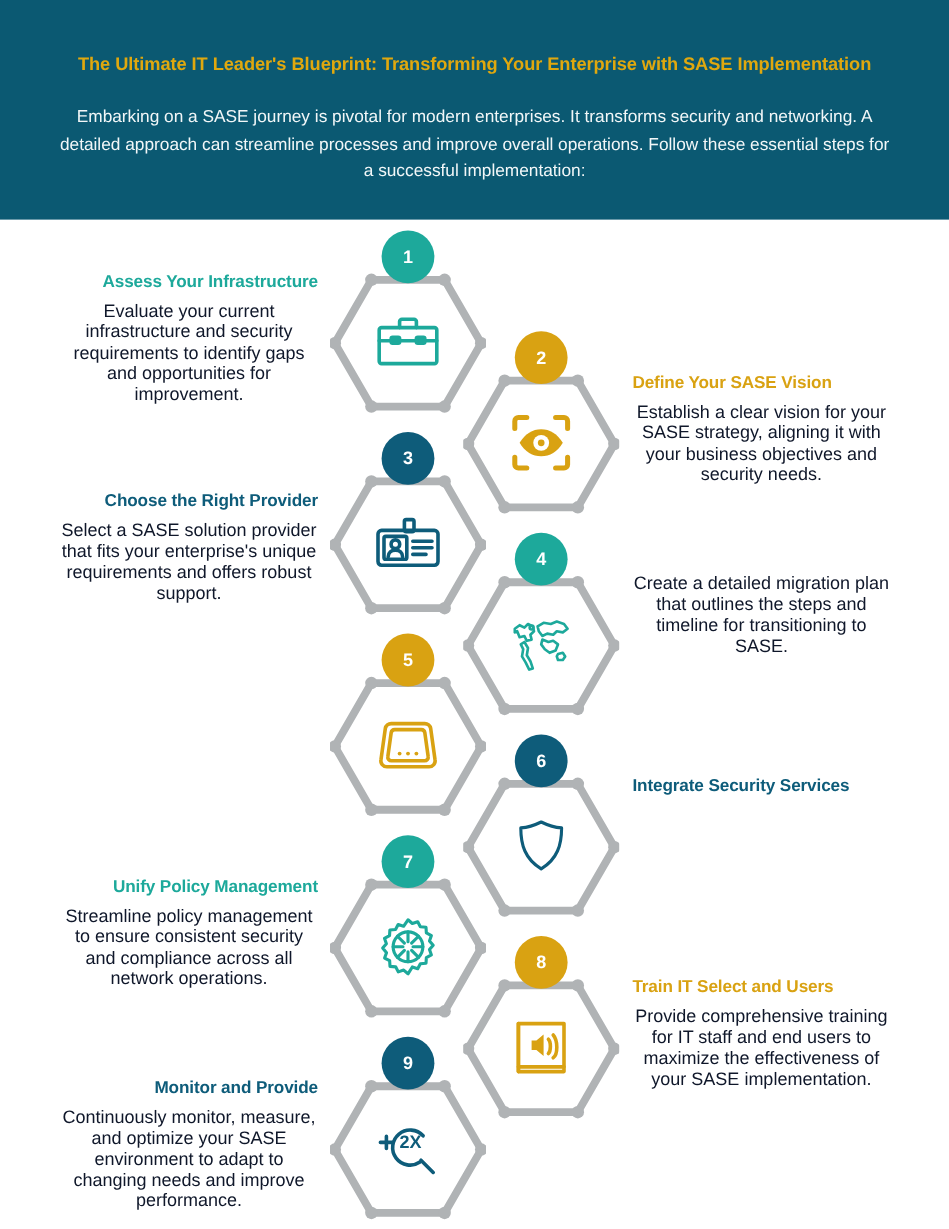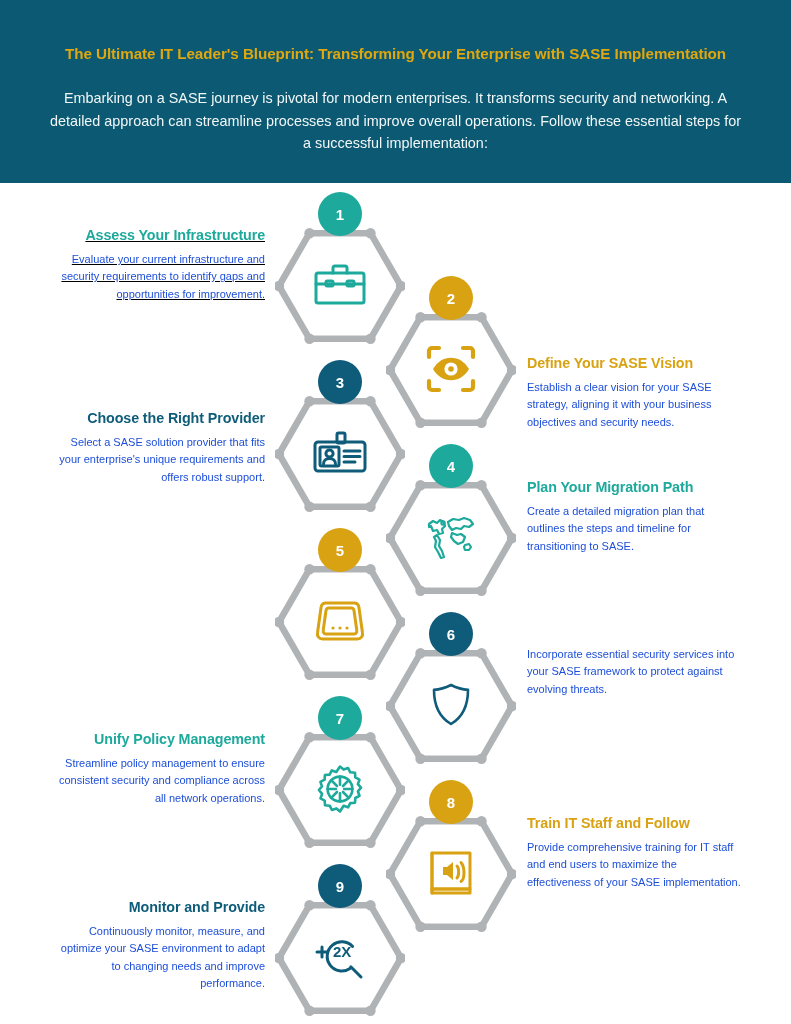--- a/index.html
+++ b/index.html
@@ -124,24 +124,25 @@
   }
   .txt h3 {
     margin: 0 0 7px 0;
     font-size: 14.3px;
     font-weight: bold;
     line-height: 18px;
     letter-spacing: -0.1px;
   }
   .txt p {
     margin: 0;
-    font-size: 11px;
+    font-size: 15px;
     line-height: 17.3px;
-    color: #1d4ed8;
+    color: #0f172a;
     font-weight: normal;
+    text-align: center;
   }
 </style>
 </head>
 <body>
 
 <div id="header">
   <div id="header-title">The Ultimate IT Leader's Blueprint: Transforming Your Enterprise with SASE Implementation</div>
   <div id="header-subtitle">Embarking on a SASE journey is pivotal for modern enterprises. It transforms security and networking. A detailed approach can streamline processes and improve overall operations. Follow these essential steps for a successful implementation:</div>
 </div>
 
@@ -161,21 +162,21 @@
     <svg viewBox="0 0 64 64" fill="none" stroke="currentColor" stroke-width="3" stroke-linecap="round" stroke-linejoin="round">
       <rect x="8" y="20" width="48" height="30" rx="2"></rect>
       <path d="M25 20v-5a2 2 0 0 1 2-2h10a2 2 0 0 1 2 2v5"></path>
       <path d="M8 31h48"></path>
       <rect x="18" y="28" width="7" height="5" rx="1.2"></rect>
       <rect x="39" y="28" width="7" height="5" rx="1.2"></rect>
     </svg>
         </div>
         <div class="badge" style="background: rgb(29, 169, 155);">1</div>
       </div>
-      <div class="txt side-left" style="top: 43px; text-decoration: underline;">
+      <div class="txt side-left" style="top: 43px;">
         <h3 style="color: rgb(29, 169, 155);">Assess Your Infrastructure</h3>
         <p>Evaluate your current infrastructure and security requirements to identify gaps and opportunities for improvement.</p>
       </div>
     </div>
     <div class="step">
       <div class="hex-wrap right" style="top: 114px;">
         <svg class="hex-svg" viewBox="0 0 130 146">
       <polygon points="126.0,73.0 95.5,125.8 34.5,125.8 4.0,73.0 34.5,20.2 95.5,20.2" fill="#ffffff" stroke="#B0B3B5" stroke-width="6.5" stroke-linejoin="round"></polygon>
       <circle cx="126.0" cy="73.0" r="5.2" fill="#B0B3B5"></circle>
           <circle cx="95.5" cy="125.8" r="5.2" fill="#B0B3B5"></circle>
@@ -190,21 +191,21 @@
       <path d="M54 20v-6a3 3 0 0 0-3-3h-7"></path>
       <path d="M10 44v6a3 3 0 0 0 3 3h7"></path>
       <path d="M54 44v6a3 3 0 0 1-3 3h-7"></path>
       <path d="M14 32c4.5-7.5 10.8-11.3 18-11.3S45.5 24.5 50 32c-4.5 7.5-10.8 11.3-18 11.3S18.5 39.5 14 32z" fill="currentColor" stroke="none"></path>
       <circle cx="32" cy="32" r="6.6" fill="#ffffff" stroke="none"></circle>
       <circle cx="32" cy="32" r="2.8" fill="currentColor" stroke="none"></circle>
     </svg>
         </div>
         <div class="badge" style="background: rgb(217, 162, 18);">2</div>
       </div>
-      <div class="txt side-right" style="top: 127px; margin-top: 44px;">
+      <div class="txt side-right" style="top: 127px;">
         <h3 style="color: rgb(217, 162, 18);">Define Your SASE Vision</h3>
         <p>Establish a clear vision for your SASE strategy, aligning it with your business objectives and security needs.</p>
       </div>
     </div>
     <div class="step">
       <div class="hex-wrap left" style="top: 198px;">
         <svg class="hex-svg" viewBox="0 0 130 146">
       <polygon points="126.0,73.0 95.5,125.8 34.5,125.8 4.0,73.0 34.5,20.2 95.5,20.2" fill="#ffffff" stroke="#B0B3B5" stroke-width="6.5" stroke-linejoin="round"></polygon>
       <circle cx="126.0" cy="73.0" r="5.2" fill="#B0B3B5"></circle>
           <circle cx="95.5" cy="125.8" r="5.2" fill="#B0B3B5"></circle>
@@ -247,21 +248,20 @@
       <path d="M29 17l5-3 6 1 5-2 6 2 3 4-4 3-5-1-3 3-5-1-4 2-3-4z"></path>
       <path d="M18 30l3 5-1 6 3 5 2 6-3 1-3-6-3-5 1-6-2-4z"></path>
       <path d="M33 28l5 2 4-1 4 3-2 5-5 2-4-3-3-4z"></path>
       <path d="M46 40l4-1 2 3-2 3-4 0-1-3z"></path>
       <circle cx="24" cy="18" r="1.6"></circle>
     </svg>
         </div>
         <div class="badge" style="background: rgb(29, 169, 155);">4</div>
       </div>
       <div class="txt side-right" style="top: 295px;">
-        <h3 style="color: rgb(29, 169, 155);">Plan Your Migration Path</h3>
         <p>Create a detailed migration plan that outlines the steps and timeline for transitioning to SASE.</p>
       </div>
     </div>
     <div class="step">
       <div class="hex-wrap left" style="top: 366px;">
         <svg class="hex-svg" viewBox="0 0 130 146">
       <polygon points="126.0,73.0 95.5,125.8 34.5,125.8 4.0,73.0 34.5,20.2 95.5,20.2" fill="#ffffff" stroke="#B0B3B5" stroke-width="6.5" stroke-linejoin="round"></polygon>
       <circle cx="126.0" cy="73.0" r="5.2" fill="#B0B3B5"></circle>
           <circle cx="95.5" cy="125.8" r="5.2" fill="#B0B3B5"></circle>
           <circle cx="34.5" cy="125.8" r="5.2" fill="#B0B3B5"></circle>
@@ -295,21 +295,21 @@
           <circle cx="95.5" cy="20.2" r="5.2" fill="#B0B3B5"></circle>
     </svg>
         <div class="hex-icon" style="color: rgb(14, 92, 122);">
     <svg viewBox="0 0 64 64" fill="none" stroke="currentColor" stroke-width="2.6" stroke-linecap="round" stroke-linejoin="round">
       <path d="M32 12c-6.5 3.2-12.5 4.6-17 4.9 0 14 3.5 26 17 34.1 13.5-8.1 17-20.1 17-34.1-4.5-.3-10.5-1.7-17-4.9z"></path>
     </svg>
         </div>
         <div class="badge" style="background: rgb(14, 92, 122);">6</div>
       </div>
       <div class="txt side-right" style="top: 463px;">
-        <p>Incorporate essential security services into your SASE framework to protect against evolving threats.</p>
+        <h3 style="color: rgb(14, 92, 122);">Integrate Security Services</h3>
       </div>
     </div>
     <div class="step">
       <div class="hex-wrap left" style="top: 534px;">
         <svg class="hex-svg" viewBox="0 0 130 146">
       <polygon points="126.0,73.0 95.5,125.8 34.5,125.8 4.0,73.0 34.5,20.2 95.5,20.2" fill="#ffffff" stroke="#B0B3B5" stroke-width="6.5" stroke-linejoin="round"></polygon>
       <circle cx="126.0" cy="73.0" r="5.2" fill="#B0B3B5"></circle>
           <circle cx="95.5" cy="125.8" r="5.2" fill="#B0B3B5"></circle>
           <circle cx="34.5" cy="125.8" r="5.2" fill="#B0B3B5"></circle>
           <circle cx="4.0" cy="73.0" r="5.2" fill="#B0B3B5"></circle>
@@ -348,21 +348,21 @@
       <path d="M13 48h38v4H13z"></path>
       <path d="M13 12v40"></path>
       <path d="M24 26h4l6-5v18l-6-5h-4z" fill="currentColor" stroke="none"></path>
       <path d="M38 25c2.2 2.2 2.2 9.8 0 12"></path>
       <path d="M42 21.5c4 4.5 4 16.5 0 19"></path>
     </svg>
         </div>
         <div class="badge" style="background: rgb(217, 162, 18);">8</div>
       </div>
       <div class="txt side-right" style="top: 631px;">
-        <h3 style="color: rgb(217, 162, 18);">Train IT Staff and Follow</h3>
+        <h3 style="color: rgb(217, 162, 18);">Train IT Select and Users</h3>
         <p>Provide comprehensive training for IT staff and end users to maximize the effectiveness of your SASE implementation.</p>
       </div>
     </div>
     <div class="step">
       <div class="hex-wrap left" style="top: 702px;">
         <svg class="hex-svg" viewBox="0 0 130 146">
       <polygon points="126.0,73.0 95.5,125.8 34.5,125.8 4.0,73.0 34.5,20.2 95.5,20.2" fill="#ffffff" stroke="#B0B3B5" stroke-width="6.5" stroke-linejoin="round"></polygon>
       <circle cx="126.0" cy="73.0" r="5.2" fill="#B0B3B5"></circle>
           <circle cx="95.5" cy="125.8" r="5.2" fill="#B0B3B5"></circle>
           <circle cx="34.5" cy="125.8" r="5.2" fill="#B0B3B5"></circle>

